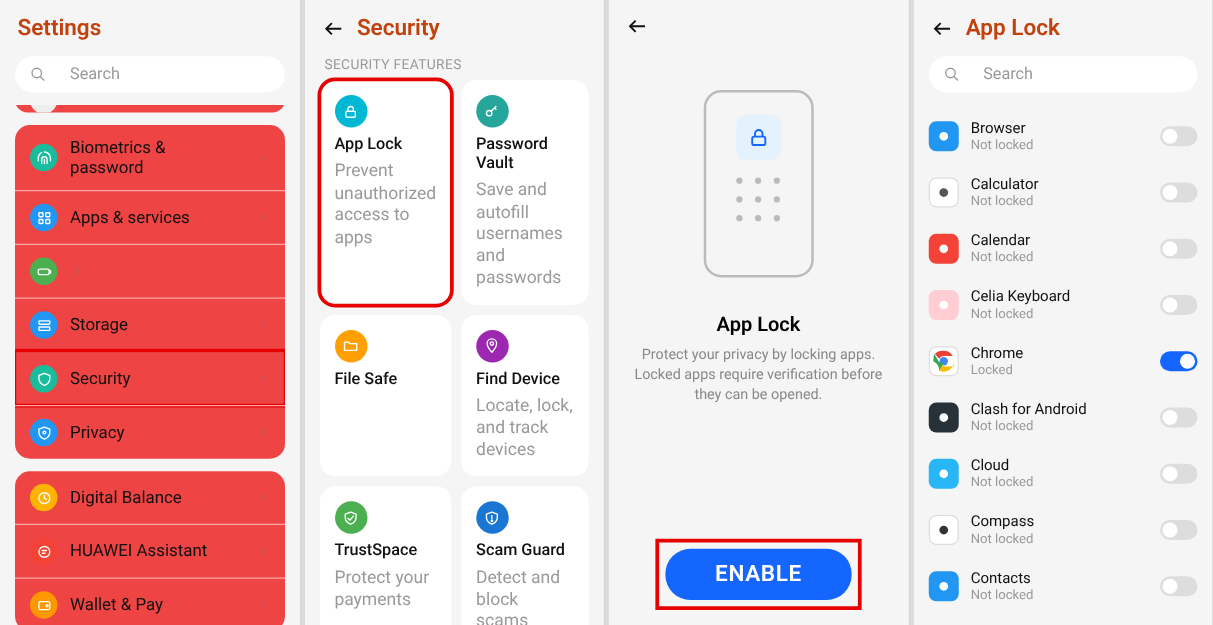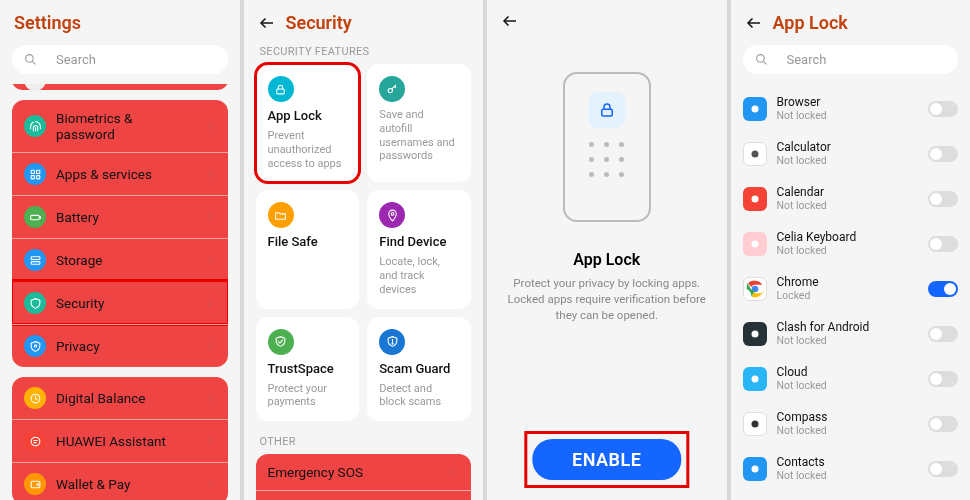--- a/index.html
+++ b/index.html
@@ -21,21 +21,21 @@
   .chev { width: 12px; height:12px; flex-shrink:0; opacity:0.35;}
   .redbox { outline: 3px solid #e60000; outline-offset: -1px; }
   
   .c-teal{background:#1abc9c;} .c-blue{background:#2196f3;} .c-green{background:#4caf50;}
   .c-orange{background:#ff9800;} .c-red{background:#f44336;} .c-yellow{background:#ffb300;}
   
   .grid { display:grid; grid-template-columns:1fr 1fr; gap:8px; margin-bottom:10px;}
   .tile { background:#fff; border-radius:12px; padding:12px; display:flex; flex-direction:column; gap:6px;}
   .tile .tico{ width:26px;height:26px;border-radius:50%;display:flex;align-items:center;justify-content:center;}
   .tile .tlabel{ font-size:13px; font-weight:500; color:#111;}
-  .tile .tdesc{ font-size:11px; color:#999; line-height:1.25;}
+  .tile .tdesc{ font-size:14px; color:#999; line-height:1.25;}
   
   .al-center { flex:1; display:flex; flex-direction:column; align-items:center; padding: 10px 18px;}
   .phone { width: 88px; height: 150px; border: 2px solid #bbb; border-radius: 14px; margin-top: 24px; display:flex; flex-direction:column; align-items:center; padding: 18px 0;}
   .phone .plock{ width:36px;height:36px;background:#e3f2fd;border-radius:8px;display:flex;align-items:center;justify-content:center;margin-bottom:14px;}
   .dots{display:grid;grid-template-columns:repeat(3,1fr);gap:10px;}
   .dots span{width:5px;height:5px;border-radius:50%;background:#bbb;}
   .al-title{font-size:16px;font-weight:600;margin-top:28px;}
   .al-desc{font-size:11.5px;color:#888;text-align:center;margin-top:6px;line-height:1.4;}
   .enable-wrap{position:absolute;bottom:14px;left:50%;transform:translateX(-50%);padding:6px;}
   .enable{background:#1565ff;color:#fff;font-size:18px;font-weight:600;letter-spacing:0.5px;border:none;border-radius:20px;padding:10px 40px;}
@@ -102,21 +102,20 @@
             <polyline points="9 6 15 12 9 18"></polyline>
           </svg>
         </div>
         <div class="row">
           <span class="ico c-green">
             <svg viewBox="0 0 24 24" width="13" height="13" fill="none" stroke="#fff" stroke-width="2" stroke-linecap="round" stroke-linejoin="round">
               <rect x="3" y="8" width="16" height="8" rx="2"></rect>
               <line x1="21" y1="10" x2="21" y2="14"></line>
             </svg>
           </span>
-          <span class="lbl">Battery</span>
           <svg class="chev" viewBox="0 0 24 24" fill="none" stroke="#777" stroke-width="2">
             <polyline points="9 6 15 12 9 18"></polyline>
           </svg>
         </div>
         <div class="row">
           <span class="ico c-blue">
             <svg viewBox="0 0 24 24" width="13" height="13" fill="none" stroke="#fff" stroke-width="2" stroke-linecap="round" stroke-linejoin="round">
               <rect x="4" y="5" width="16" height="5" rx="1"></rect>
               <rect x="4" y="14" width="16" height="5" rx="1"></rect>
             </svg>
@@ -215,20 +214,21 @@
           <div class="tlabel">App Lock</div>
           <div class="tdesc">Prevent unauthorized access to apps</div>
         </div>
         <div class="tile">
           <div class="tico" style="background:#26a69a">
             <svg viewBox="0 0 24 24" width="13" height="13" fill="none" stroke="#fff" stroke-width="2" stroke-linecap="round" stroke-linejoin="round">
               <circle cx="8" cy="14" r="4"></circle>
               <path d="M11 11l7-7M16 6l2 2"></path>
             </svg>
           </div>
+          <div class="tlabel">Password Vault</div>
           <div class="tdesc">Save and autofill usernames and passwords</div>
         </div>
         <div class="tile">
           <div class="tico" style="background:#ffa000">
             <svg viewBox="0 0 24 24" width="13" height="13" fill="none" stroke="#fff" stroke-width="2" stroke-linecap="round" stroke-linejoin="round">
               <path d="M3 7h6l2 2h10v10H3z"></path>
             </svg>
           </div>
           <div class="tlabel">File Safe</div>
         </div>

